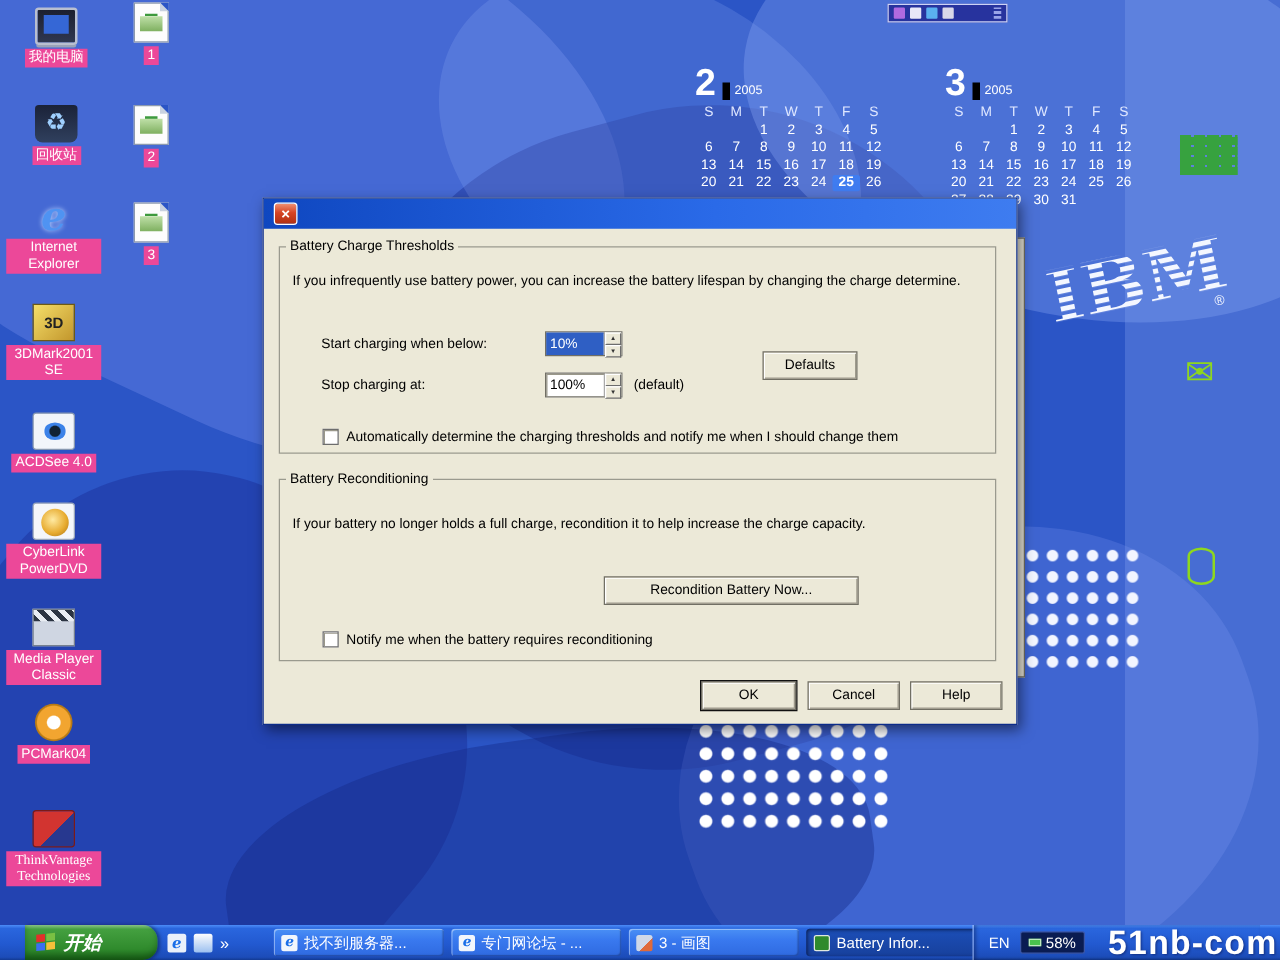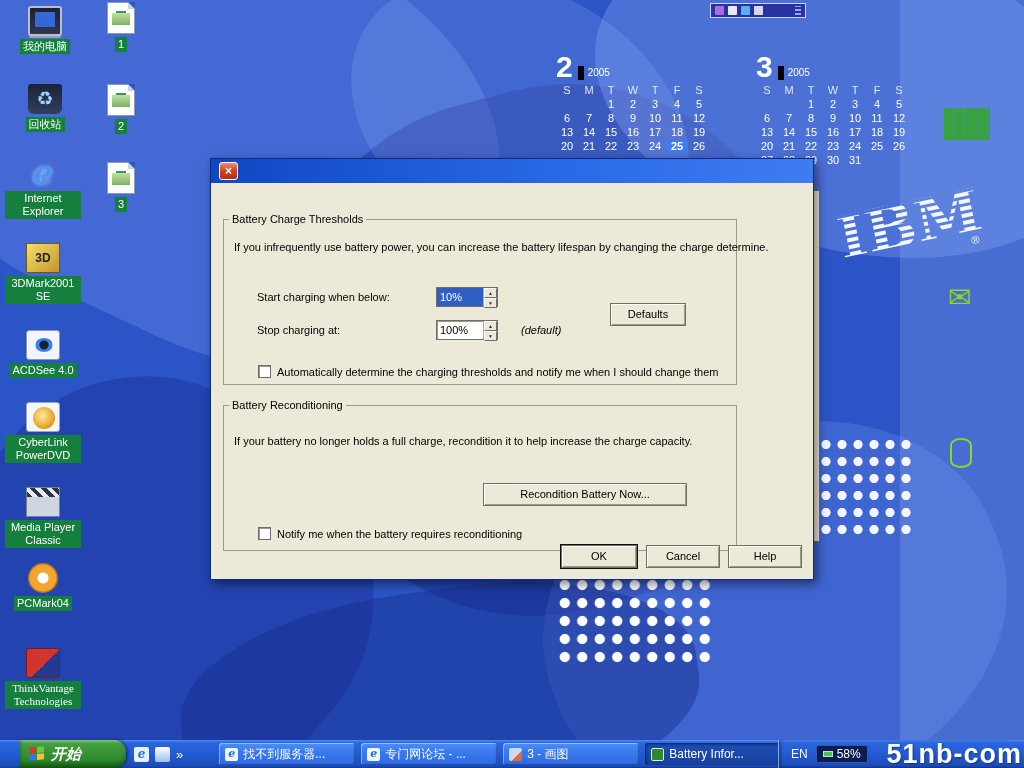--- a/index.html
+++ b/index.html
@@ -40,21 +40,21 @@
   .cal-year { font-size:10px; border-left:6px solid #000000; padding-left:4px; line-height:1.4; }
   .cal-grid { display:grid; grid-template-columns:repeat(7,22px); row-gap:1px; font-size:11px; text-align:center; }
   .cal-cell { height:13px; line-height:13px; }
   .cal-dow { color:#dfe7ff; }
   .cal-hl { background:#3f7cf0; border-radius:2px; font-weight:bold; }
 
   
   .icon-item { position:absolute; width:78px; text-align:center; cursor:default; }
   .icon-item .ico { width:34px; height:30px; margin:0 auto; position:relative; }
   .icon-item .lbl { display:inline-block; margin-top:3px; padding:1px 3px; font-size:11px; color:#fff;
-                    background:#15803d; line-height:1.2; max-width:76px; }
+                    background:#ec4899; line-height:1.2; max-width:76px; }
   .ico-computer { background:linear-gradient(#1c2030,#2f3750); border:2px solid #b9bfd0; border-radius:3px; box-shadow:0 3px 0 -1px #9aa2b8; }
   .ico-computer::after { content:""; position:absolute; left:5px; top:4px; right:5px; bottom:7px; background:#3567d6; }
   .ico-recycle { background:linear-gradient(#1a2238,#30405e); border-radius:3px 3px 6px 6px; color:#9fd0ff; font-size:19px; line-height:30px; }
   .ico-ie { font-family:"DejaVu Serif", serif; font-style:italic; font-weight:bold; font-size:32px; line-height:30px; color:#4f93f2; text-shadow:0 0 4px #bcd6ff; }
   .ico-3dmark { background:linear-gradient(135deg,#f5de69,#c2962c); border:1px solid #6d5a14; color:#222; font-weight:bold; font-size:12px; line-height:28px; }
   .ico-acdsee { background:#f2f5fa; border:1px solid #8898b0; border-radius:3px; }
   .ico-acdsee::after { content:""; position:absolute; left:8px; top:7px; width:18px; height:14px; border-radius:50%;
                        background:radial-gradient(circle at 50% 50%, #123 0 4px, #3c82e8 5px 8px, #fff 9px); }
   .ico-powerdvd { background:#f4f6fa; border:1px solid #9aa6ba; border-radius:3px; }
   .ico-powerdvd::after { content:""; position:absolute; left:6px; top:4px; width:22px; height:22px; border-radius:50%;
@@ -85,21 +85,21 @@
   
   .dlg { position:absolute; left:210px; top:158px; width:604px; border:1px solid #0c2c8a;
          box-shadow:3px 4px 10px rgba(0,0,10,.5); background:#ece9d8; }
   .dlg-title { height:24px; background:linear-gradient(90deg,#0f47c0,#2a6ae8 60%,#3e7cf0);
                display:flex; align-items:center; padding:0 4px 0 8px; }
   .dlg-title-text { color:#fff; font-family:"DejaVu Sans Mono", monospace; font-weight:bold; font-size:13px; letter-spacing:2px; flex:1; }
   .dlg-close { width:19px; height:18px; border:1px solid #fff; border-radius:3px; color:#fff; font-size:12px; font-weight:bold;
                line-height:16px; text-align:center; background:linear-gradient(#ef9071,#d64424 45%,#b03012); cursor:pointer; }
   .dlg-body { position:relative; height:396px; font-size:11px; color:#000; }
 
-  fieldset { position:absolute; left:12px; width:514px; border:1px solid #9a9a8e; padding:0;margin-top:22px; }
+  fieldset { position:absolute; left:12px; width:574px; border:1px solid #9a9a8e; padding:0; }
   legend { font-size:11px; padding:0 3px; margin-left:5px; }
   #fs1 { top:8px; height:172px; }
   #fs2 { top:194px; height:152px; }
   .desc { position:absolute; left:10px; width:556px; }
 
   .row-label { position:absolute; }
   .num-input { position:absolute; display:flex; width:62px; height:20px; background:#fff;
                border:1px solid #716f64; box-shadow:inset 1px 1px 0 #9a988a; }
   .num-val { flex:1; font-size:11px; line-height:18px; padding-left:3px; }
   .num-val.sel { background:#2f5fc4; color:#fff; }
@@ -356,21 +356,21 @@
         <span class="btn" style="left:386px;top:78px;width:76px;">Defaults</span>
 
         <span class="row-label" style="left:33px;top:99px;">Stop charging at:</span>
         <span class="num-input" style="left:212px;top:95px;">
           <span class="num-val">100%</span>
           <span class="spinbox">
             <span>▲</span>
             <span>▼</span>
           </span>
         </span>
-        <span class="row-label" style="left:297px;top:99px;font-style:italic;">(default)</span>
+        <span class="row-label" style="left:283px;top:99px;">(default)</span>
 
         <span class="chk" style="left:34px;top:140px;"></span>
         <span class="chk-lbl" style="left:53px;top:141px;width:510px;">Automatically determine the charging thresholds and notify me when I should change them</span>
       </fieldset>
 
       <fieldset id="fs2">
         <legend>Battery Reconditioning</legend>
         <div class="desc" style="top:24px;">If your battery no longer holds a full charge, recondition it to help increase the charge capacity.</div>
         <span class="btn" style="left:259px;top:72px;width:204px;">Recondition Battery Now...</span>
         <span class="chk" style="left:34px;top:116px;"></span>

